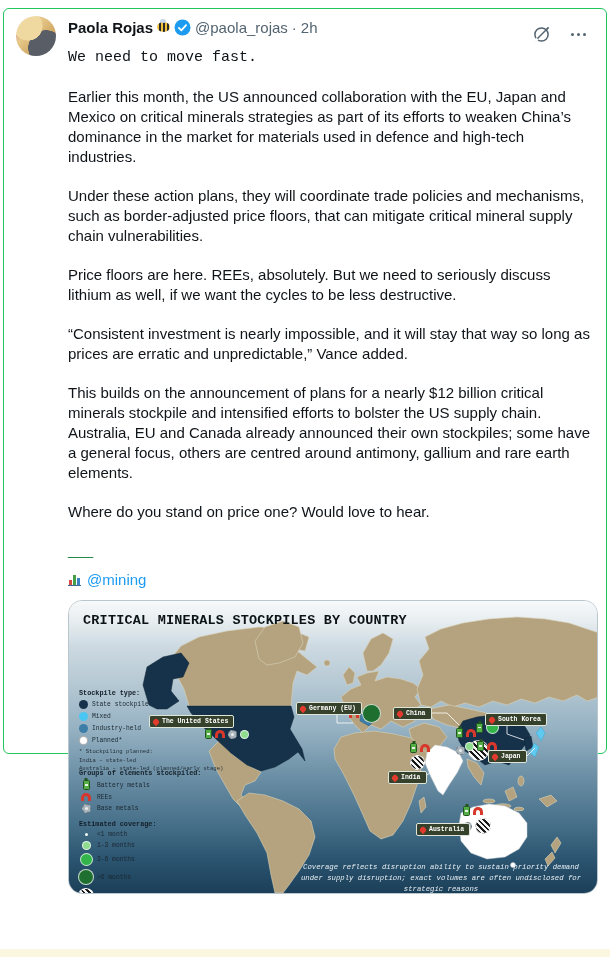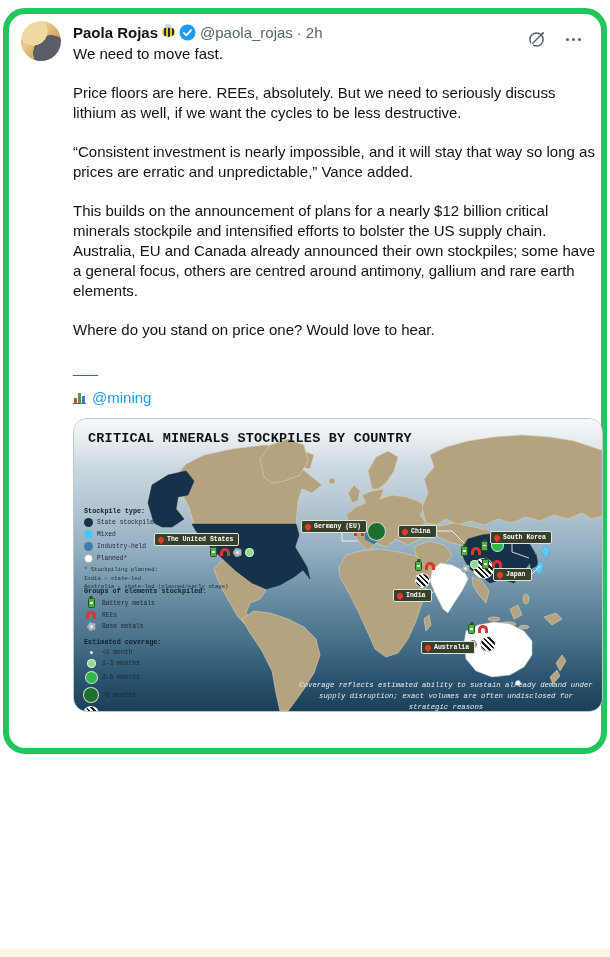--- a/index.html
+++ b/index.html
@@ -3,21 +3,21 @@
 <meta charset="utf-8">
 <style>
   * { box-sizing: border-box; }
   html,body { margin:0; padding:0; }
   body {
     width:610px; height:957px; background:#ffffff; position:relative;
     font-family:"Liberation Sans", sans-serif; color:#0f1419; overflow:hidden;
   }
   .card {
     position:absolute; left:3px; top:8px; width:604px; height:746px;
-    background:#fff; border:6px solid #22c55e; border-radius:22px;
+    background:#fff; border:1px solid #22c55e; border-radius:6px;
     padding:7px 12px 16px 12px;
   }
   .bottom-strip { position:absolute; left:0; bottom:0; width:610px; height:8px; background:#faf6e0; }
 
   
   .avatar {
     position:absolute; left:12px; top:7px; width:40px; height:40px; border-radius:50%;
     background:
       radial-gradient(circle at 30% 25%, #f0d9a0 0 35%, transparent 36%),
       radial-gradient(circle at 75% 80%, #585d66 0 40%, transparent 41%),
@@ -33,21 +33,21 @@
   }
   .bee::after{ content:""; position:absolute; top:-3px; left:3px; width:6px; height:4px;
     background:rgba(190,210,230,.9); border-radius:50%; }
   .handle, .sep, .timestamp { color:#536471; font-weight:400; }
   .actions { position:absolute; top:16px; right:20px; display:flex; gap:20px; align-items:center; }
   .dots { display:flex; gap:3px; }
   .dots i { width:3px; height:3px; border-radius:50%; background:#536471; }
 
   
   .tw { margin:0 0 19px 0; font-size:15px; line-height:20px; color:#0f1419; }
-  .tw.first { margin-top:1px; }
+  .tw.first { margin-top:10px;font-family:Liberation Mono, monospace; }
   .divider-p { margin:0 0 5px 0; font-size:15px; line-height:18px; color:#15803d; }
   .attribution { display:flex; align-items:center; gap:6px; margin:12px 0 12px 0; font-size:15px; }
   .attribution a { color:#1d9bf0; text-decoration:none; }
   .chart-emoji { display:inline-flex; align-items:flex-end; gap:1px; height:12px; padding:0 1px; border-bottom:1.5px solid #3d6a8f; }
   .chart-emoji i { display:block; width:3px; }
   .chart-emoji .b1{ height:5px; background:#d84b40; }
   .chart-emoji .b2{ height:10px; background:#43a047; }
   .chart-emoji .b3{ height:7px; background:#3b82c4; }
 
   
@@ -126,20 +126,22 @@
       <svg width="17" height="17" viewBox="0 0 17 17">
         <circle cx="8.5" cy="8.5" r="8" fill="#1d9bf0"></circle>
         <path d="M4.9 8.9 L7.3 11.3 L12.1 6.1" fill="none" stroke="#fff" stroke-width="1.8" stroke-linecap="round" stroke-linejoin="round"></path>
       </svg>
       <span class="handle">@paola_rojas</span>
       <span class="sep">·</span>
       <span class="timestamp">2h</span>
     </div>
 
     <p class="tw first">We need to move fast.</p>
+    <p class="tw">Earlier this month, the US announced collaboration with the EU, Japan and Mexico on critical minerals strategies as part of its efforts to weaken China’s dominance in the market for materials used in defence and high-tech industries.</p>
+    <p class="tw">Under these action plans, they will coordinate trade policies and mechanisms, such as border-adjusted price floors, that can mitigate critical mineral supply chain vulnerabilities.</p>
     <p class="tw">Price floors are here. REEs, absolutely. But we need to seriously discuss lithium as well, if we want the cycles to be less destructive.</p>
     <p class="tw">“Consistent investment is nearly impossible, and it will stay that way so long as prices are erratic and unpredictable,” Vance added.</p>
     <p class="tw">This builds on the announcement of plans for a nearly $12 billion critical minerals stockpile and intensified efforts to bolster the US supply chain. Australia, EU and Canada already announced their own stockpiles; some have a general focus, others are centred around antimony, gallium and rare earth elements.</p>
     <p class="tw">Where do you stand on price one? Would love to hear.</p>
 
     <p class="divider-p">___</p>
 
     <div class="attribution">
       <span class="chart-emoji">
           <i class="b1"></i>
@@ -357,19 +359,19 @@
           <span class="row">
               <span class="ic-battery"></span>
               <span class="ic-magnet"></span>
             </span>
           <span class="row">
               <span class="ic-gear"></span>
               <span class="cov hatched h-md"></span>
             </span>
         </div>
 
-        <div class="map-caption">Coverage reflects estimated ability to sustain already demand under supply disruption; exact volumes are often undisclosed for strategic reasons</div>
+        <div class="map-caption">Coverage reflects disruption ability to sustain priority demand under supply disruption; exact volumes are often undisclosed for strategic reasons</div>
       </div>
     </div>
   </div>
 </article>
 
 <div class="bottom-strip"></div>
 
 </body></html>

